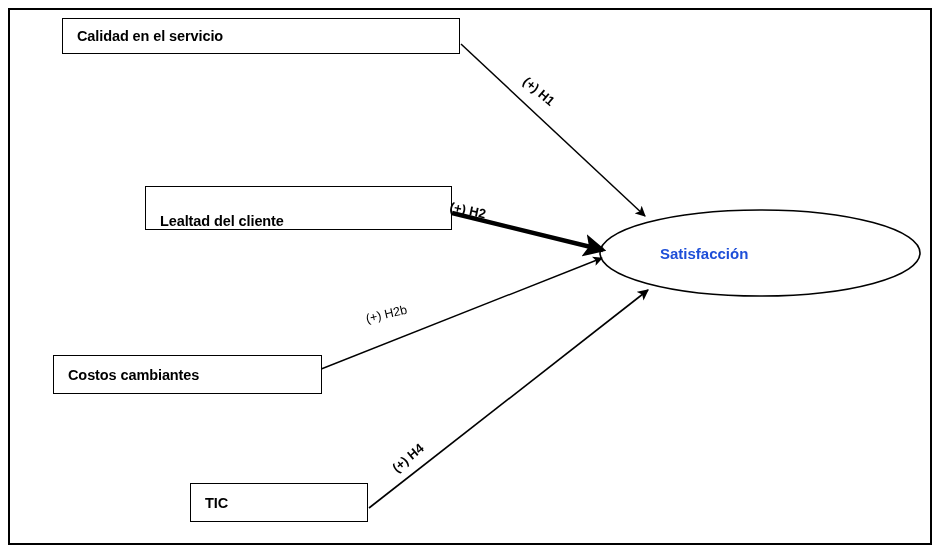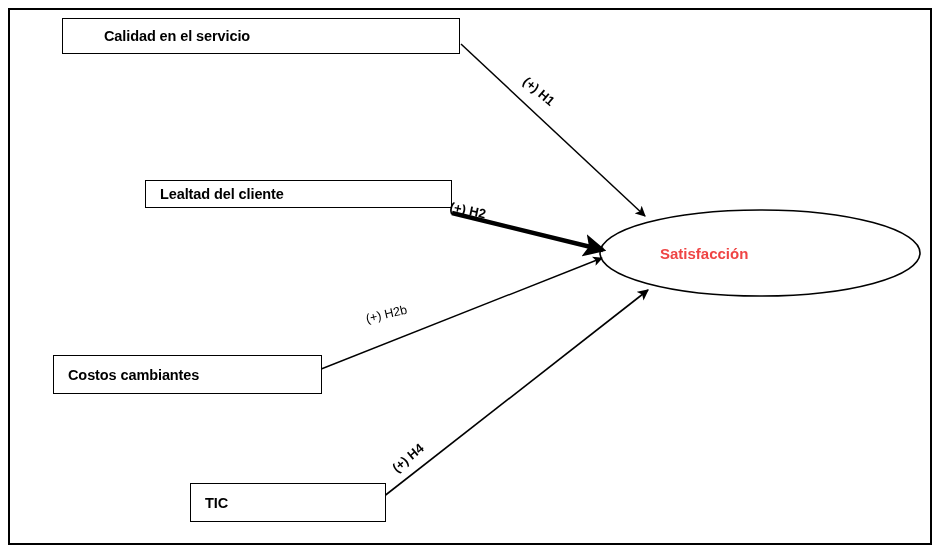--- a/index.html
+++ b/index.html
@@ -48,21 +48,21 @@
     font-size: 14.5px;
     color: #000000;
     padding-left: 14px;
     letter-spacing: -0.1px;
     white-space: nowrap;
   }
   .ellipse-label {
     position: absolute;
     font-weight: bold;
     font-size: 15px;
-    color: #ef4444;
+    color: #1d4ed8;
     white-space: nowrap;
   }
   .edge-label {
     position: absolute;
     font-size: 12.5px;
     color: #000000;
     white-space: nowrap;
     transform-origin: 0 50%;
   }
   .edge-label.bold {
@@ -91,33 +91,33 @@
 
     <line x1="461" y1="44" x2="645" y2="216" stroke="#000000" stroke-width="1.5" marker-end="url(#arrow-thin)"></line>
 
     <line x1="452" y1="213" x2="603" y2="250" stroke="#000000" stroke-width="4.4" marker-end="url(#arrow-thick)"></line>
 
     <line x1="301" y1="377" x2="602" y2="258" stroke="#000000" stroke-width="1.4" marker-end="url(#arrow-thin)"></line>
 
     <line x1="369" y1="508" x2="648" y2="290" stroke="#000000" stroke-width="1.6" marker-end="url(#arrow-thin)"></line>
   </svg>
 
-  <div class="node-box" style="left:62px; top:18px; width:398px; height:36px;padding-left:27px;">
+  <div class="node-box" style="left:62px; top:18px; width:398px; height:36px;">
     <span class="node-label">Calidad en el servicio</span>
   </div>
 
-  <div class="node-box" style="left:145px; top:180px; width:307px; height:28px;">
+  <div class="node-box" style="left:145px; top:186px; width:307px; height:44px;align-items:flex-end;">
     <span class="node-label">Lealtad del cliente</span>
   </div>
 
   <div class="node-box" style="left:31px; top:355px; width:269px; height:39px;margin-left:22px;">
     <span class="node-label">Costos cambiantes</span>
   </div>
 
-  <div class="node-box" style="left:190px; top:483px; width:196px; height:39px;">
+  <div class="node-box" style="left:190px; top:483px; width:178px; height:39px;">
     <span class="node-label">TIC</span>
   </div>
 
   <div class="ellipse-label" style="left:660px; top:245px;">Satisfacción</div>
 
   <div class="edge-label bold" style="left:525px; top:72px; transform: rotate(40deg);">(+) H1</div>
 
   <div class="edge-label bold" style="left:450px; top:199px; transform: rotate(12deg);">(+) H2</div>
 
   <div class="edge-label" style="left:366px; top:312px; transform: rotate(-13deg);">(+) H2b</div>

